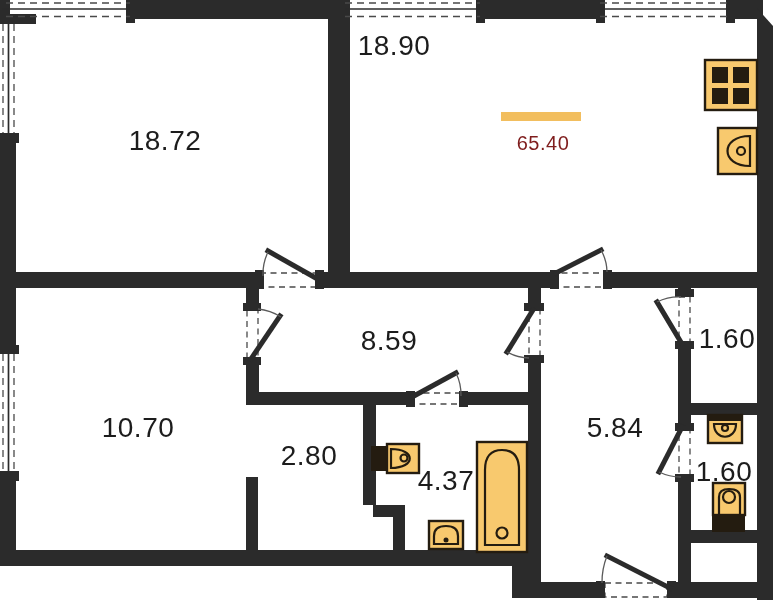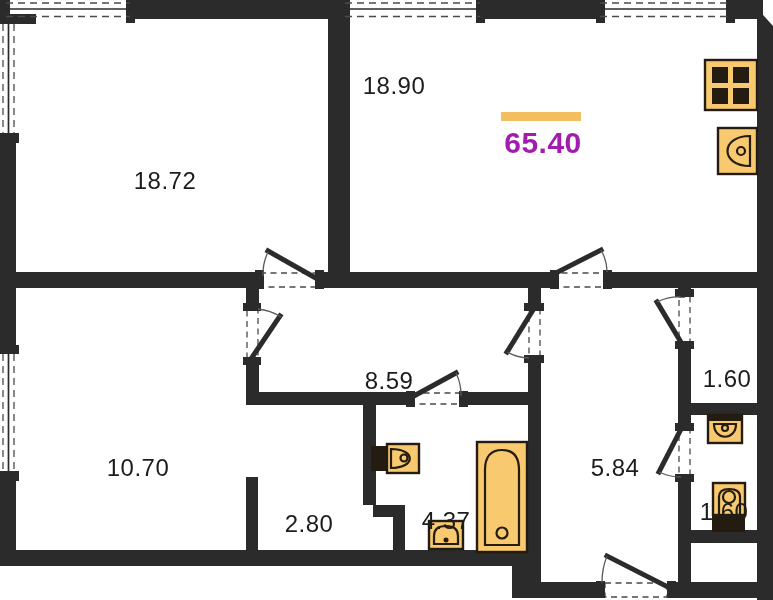--- a/index.html
+++ b/index.html
@@ -12,25 +12,25 @@
   .leaf{stroke:var(--wall);stroke-width:5;fill:none;stroke-linecap:square;}
   .arc{stroke:#5a5a5a;stroke-width:1.3;fill:none;}
   .dash{stroke:#4a4a4a;stroke-width:1.3;fill:none;stroke-dasharray:6 4.5;}
   .wsolid{stroke:var(--wall);stroke-width:1.7;fill:none;}
   .wdash{stroke:#4a4a4a;stroke-width:1.3;fill:none;stroke-dasharray:7 5;}
   .fix{fill:var(--fix-fill);stroke:var(--fix-stroke);stroke-width:2.4;}
   .fixline{fill:none;stroke:var(--fix-stroke);stroke-width:2.2;}
   .fixdark{fill:var(--fix-stroke);}
   .room-label{
     position:absolute;transform:translate(-50%,-50%);
-    font-size:24px;color:var(--text);white-space:nowrap;letter-spacing:.5px;margin-top:40px;
+    font-size:28px;color:var(--text);white-space:nowrap;letter-spacing:.5px;
   }
   .total-label{
     position:absolute;transform:translate(-50%,-50%);
-    font-size:30px;font-weight:bold;color:#a21caf;white-space:nowrap;letter-spacing:.5px;
+    font-size:20px;font-weight:normal;color:#7f1d1d;white-space:nowrap;letter-spacing:.5px;
   }
   .total-bar{
     position:absolute;left:501px;top:112px;width:80px;height:9px;
     background:var(--highlight);
   }
 </style>
 </head>
 <body>
 
 <div id="stage">
@@ -229,21 +229,21 @@
       <path class="fixline" d="M719,515 L719,497 Q719,489 729,489 Q740,489 740,497 L740,515"></path>
       <circle class="fixline" cx="729" cy="497" r="6"></circle>
       <rect class="fixdark" x="712" y="514" width="33" height="18"></rect>
     </g>
   </svg>
 
   <div class="room-label" style="left:165px;top:141px">18.72</div>
   <div class="room-label" style="left:394px;top:46px">18.90</div>
   <div class="room-label" style="left:138px;top:428px">10.70</div>
   <div class="room-label" style="left:389px;top:341px">8.59</div>
-  <div class="room-label" style="left:309px;top:484px">2.80</div>
+  <div class="room-label" style="left:309px;top:456px">2.80</div>
   <div class="room-label" style="left:446px;top:481px">4.37</div>
   <div class="room-label" style="left:615px;top:428px">5.84</div>
   <div class="room-label" style="left:727px;top:339px">1.60</div>
   <div class="room-label" style="left:724px;top:472px">1.60</div>
 
   <div class="total-bar"></div>
   <div class="total-label" style="left:543px;top:143px">65.40</div>
 </div>
 
 </body></html>

